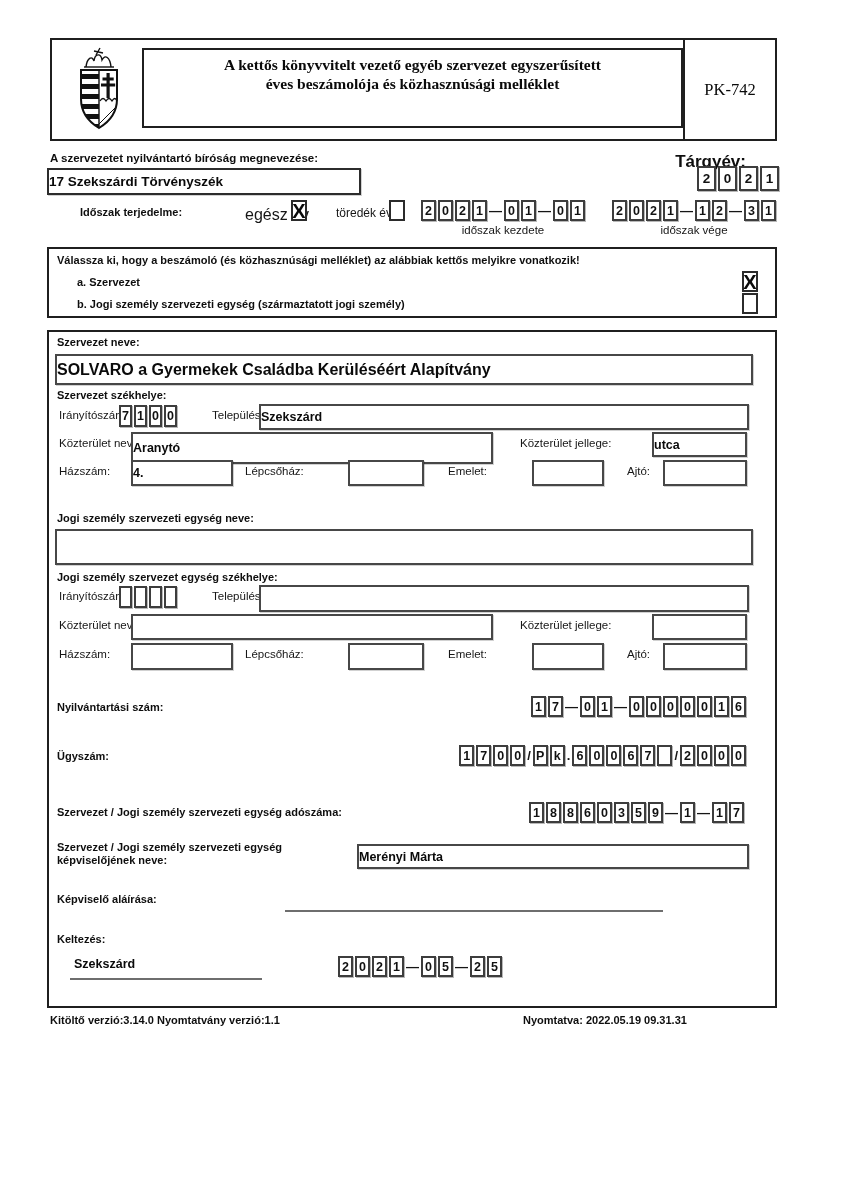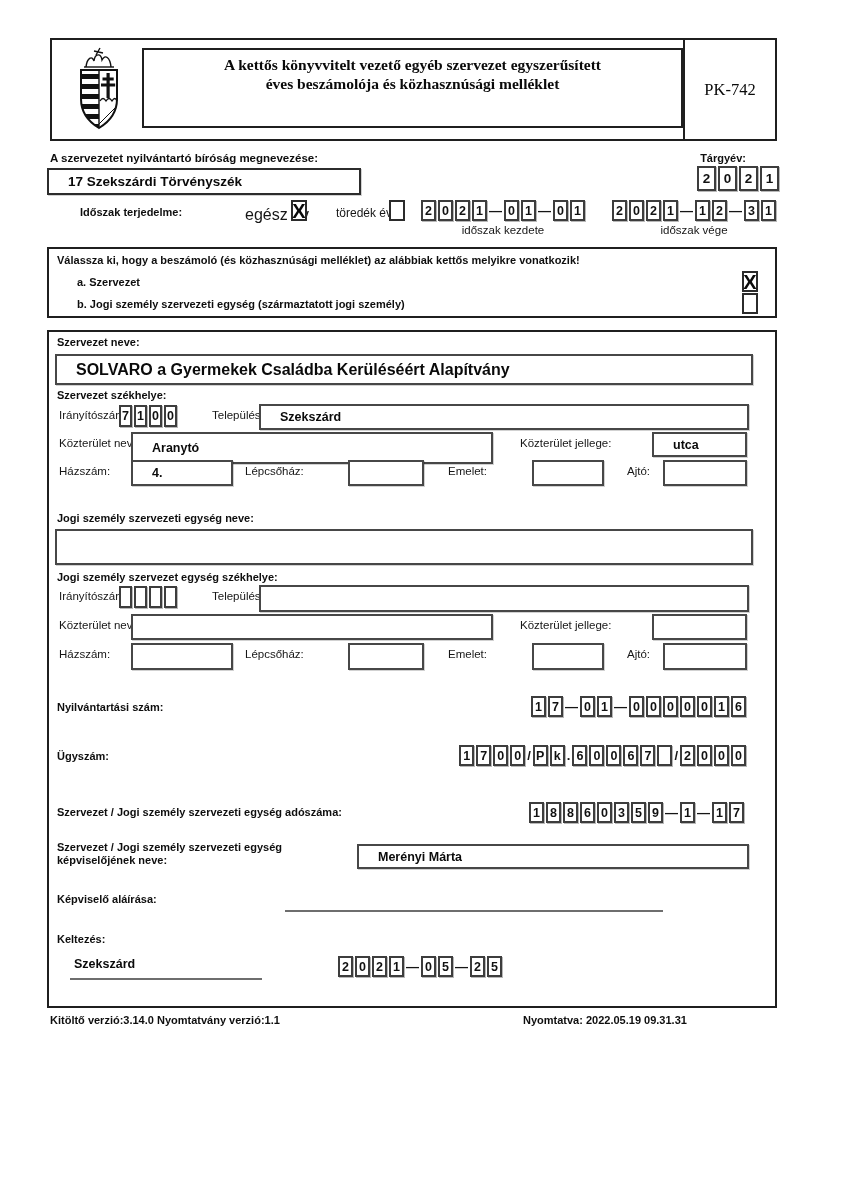--- a/index.html
+++ b/index.html
@@ -6,21 +6,21 @@
   .page{position:relative;width:848px;height:1200px;background:#fff;overflow:hidden;
         font-family:"Liberation Sans",sans-serif;color:#111;}
   .abs{position:absolute;}
   
   .lbl{font-size:11.5px;white-space:nowrap;color:#161616;}
   .blbl{font-size:11px;font-weight:700;white-space:nowrap;color:#0e0e0e;}
   
   .frame{border:2px solid #1f1f1f;background:#fff;box-sizing:border-box;}
   
   .inp{border:2px solid #474747;background:#fff;box-sizing:border-box;display:flex;align-items:center;
-       padding-left:19px;box-shadow:1px 1px 0 rgba(0,0,0,0.18);}
+       padding-left:0;box-shadow:1px 1px 0 rgba(0,0,0,0.18);}
   .val{font-weight:700;font-size:12.5px;white-space:nowrap;color:#0a0a0a;}
   
   .digits{display:inline-flex;align-items:center;}
   .dgrp{display:inline-flex;gap:2px;}
   .dbox{width:15px;height:21px;border:2px solid #3d3d3d;background:#fff;box-sizing:border-box;
         display:inline-flex;align-items:center;justify-content:center;
         font-weight:700;font-size:12.5px;box-shadow:1px 1px 0 rgba(0,0,0,0.28);}
   .dsep{font-weight:700;font-size:13px;margin:0 2px;color:#151515;}
   .digits-lg .dbox{width:19px;height:25px;font-size:13.5px;}
   .digits-sm .dbox{width:13px;height:22px;}
@@ -80,21 +80,21 @@
     <div class="abs" style="left:90px;top:8px;width:541px;height:80px;border:2px solid #1f1f1f;box-sizing:border-box;padding-top:6px;">
       <div class="title-line">A kettős könyvvitelt vezető egyéb szervezet egyszerűsített</div>
       <div class="title-line">éves beszámolója és közhasznúsági melléklet</div>
     </div>
     <div class="abs" style="left:631px;top:0;bottom:0;right:0;border-left:2px solid #1f1f1f;display:flex;align-items:center;justify-content:center;">
       <span class="pk">PK-742</span>
     </div>
   </div>
 
   <div class="abs blbl" style="left:50px;top:152px;font-size:11.5px;">A szervezetet nyilvántartó bíróság megnevezése:</div>
-  <div class="abs blbl" style="right:102px;top:152px;font-size:11px;">Tárgyév:</div>
+  <div class="abs blbl" style="right:102px;top:152px;font-size:17px;">Tárgyév:</div>
   <div class="abs inp" style="left:47px;top:168px;width:314px;height:27px;border-color:#2c2c2c;">
     <span class="val" style="font-size:13.5px;">17 Szekszárdi Törvényszék</span>
   </div>
   <div class="abs digits digits-lg" style="right:69px;top:166px;">
       <span class="dgrp">
         <span class="dbox">2</span>
         <span class="dbox">0</span>
         <span class="dbox">2</span>
         <span class="dbox">1</span>
       </span>

